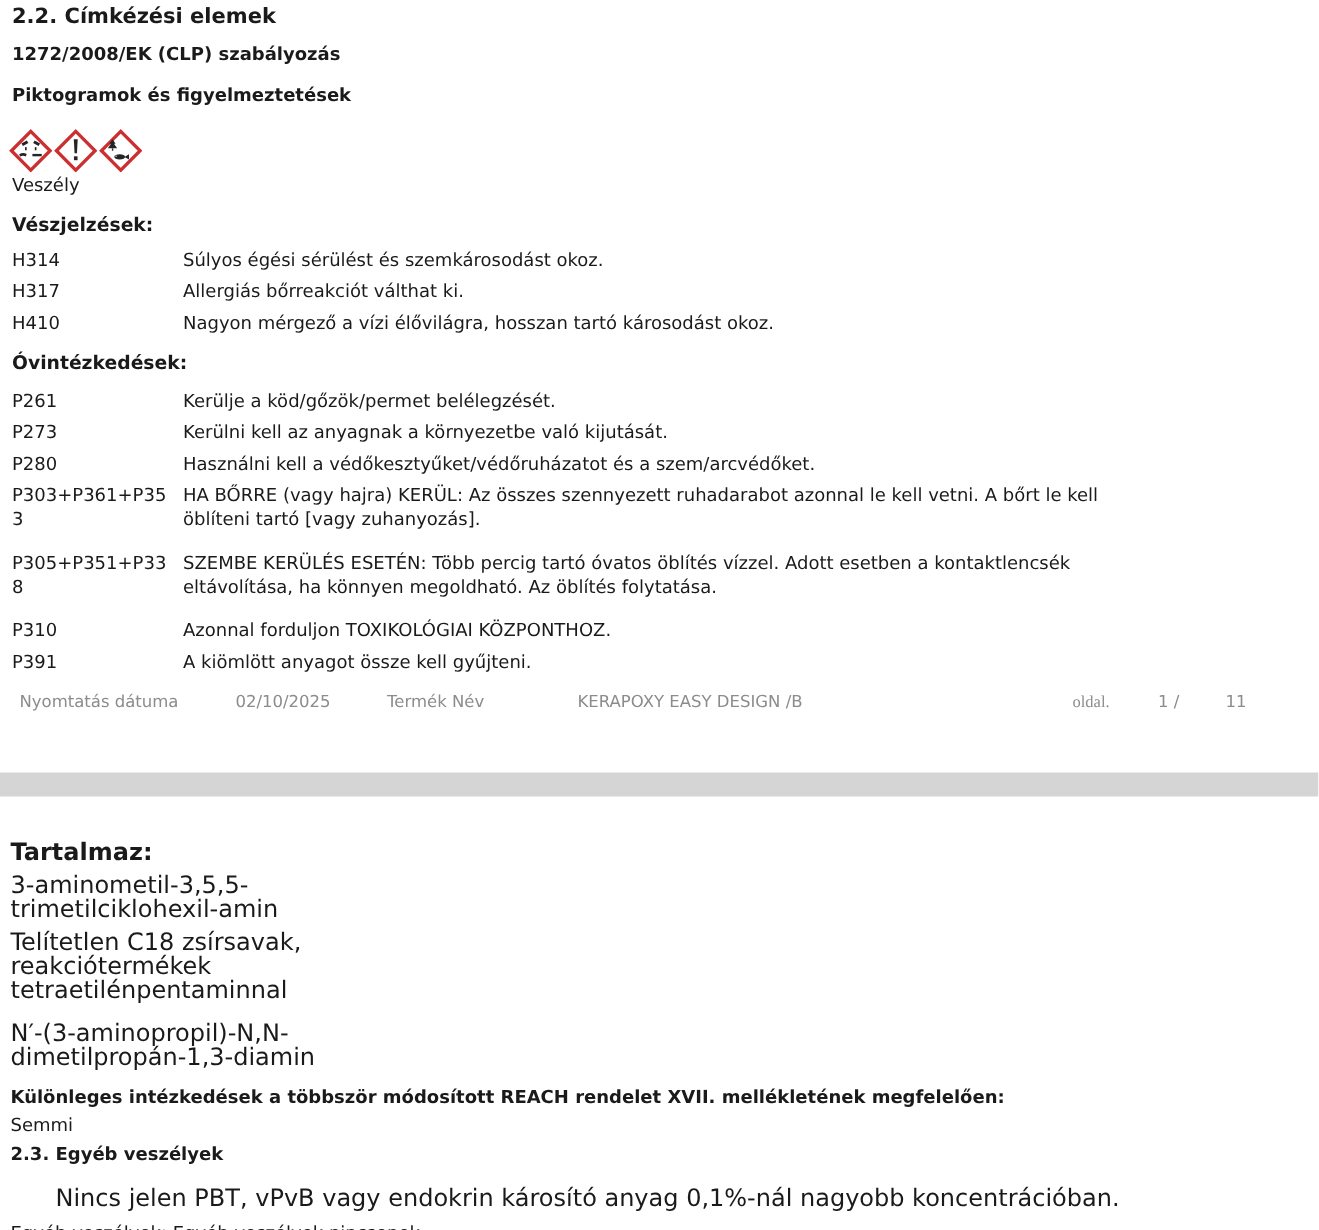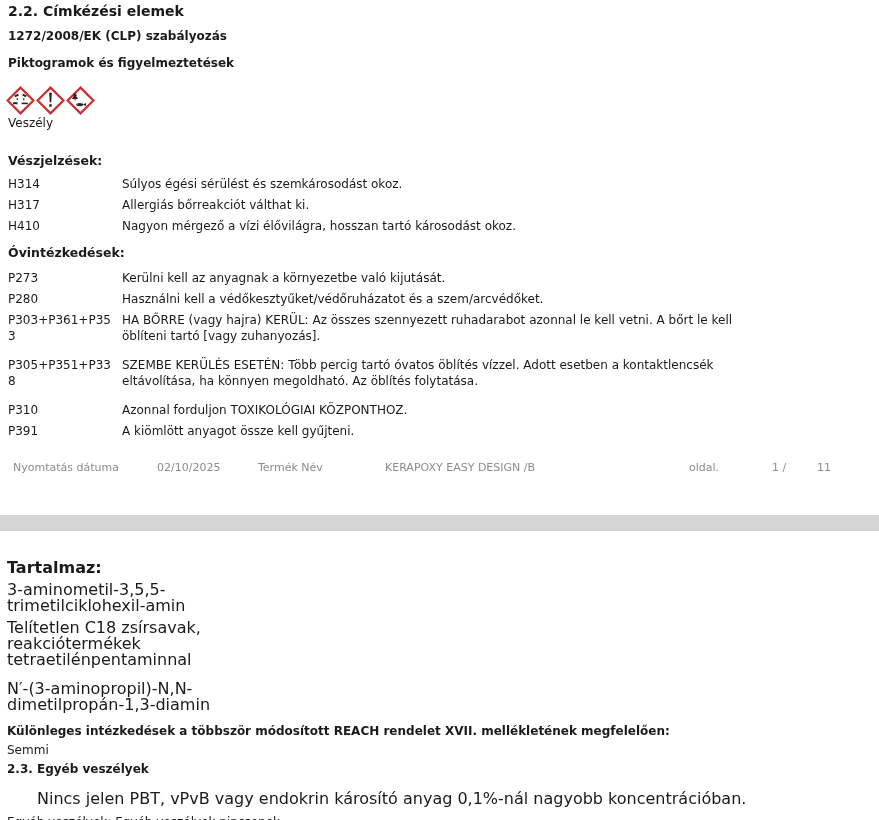--- a/index.html
+++ b/index.html
@@ -7,35 +7,35 @@
     width:879px; height:820px; background:#ffffff; overflow:hidden;
     font-family:"DejaVu Sans","Liberation Sans",sans-serif;
     color:#1a1a1a; position:relative;
   }
   .sec-top { padding:3px 8px 0 8px; }
   .h-main { font-size:14px; font-weight:bold; line-height:17px; margin:0 0 9px 0; }
   .h-sub  { font-size:12px; font-weight:bold; line-height:15px; margin:0 0 12px 0; }
   .h-picto{ font-size:12px; font-weight:bold; line-height:15px; margin:0 0 15px 0; }
   .picto-row { display:flex; gap:1px; height:29px; margin:0 0 1px -2px; }
   .picto-row svg { display:block; }
-  .signal { font-size:12px; line-height:15px; margin:0 0 22px 0; }
+  .signal { font-size:12px; line-height:15px; margin:0 0 11px 0; }
   .section-head { font-size:12.5px; font-weight:bold; line-height:16px; margin:0 0 7px 0; }
   .section-head.ovint { margin-top:11px; margin-bottom:9px; }
   .stm-row { display:flex; font-size:12px; line-height:16px; margin:0 0 5px 0; }
   .stm-row .code { flex:0 0 110px; width:110px; word-break:break-all; padding-right:4px; }
   .stm-row .text { max-width:618px; }
   .stm-row.gap-after { margin-bottom:13px; }
   .footer { position:absolute; left:0; top:461px; width:725px; height:16px;
             font-size:11px; line-height:14px; color:#8c8c8c; }
   .footer span { position:absolute; top:0; white-space:nowrap; }
   .f-print-label { left:13px; }
   .f-print-date  { left:157px; }
   .f-prod-label  { left:258px; }
   .f-prod-name   { left:385px; }
-  .f-page-label  { left:689px; }
+  .f-page-label  { left:715px;font-family:Liberation Serif, serif; }
   .f-page-cur    { left:772px; }
   .f-page-tot    { left:817px; }
   .sep-bar { position:absolute; left:0; top:515px; width:879px; height:16px; background:#d5d5d5; }
   .sec-bottom { position:absolute; left:0; top:560px; width:879px; padding:0 8px 0 7px; box-sizing:border-box; }
   .contains-head { font-size:16px; font-weight:bold; line-height:16px; margin:0 0 6px 0; }
   .substance { font-size:16px; line-height:16px; max-width:272px; margin:0 0 6px 0; }
   .substance.s3 { margin-top:13px; }
   .reach-head { font-size:12px; font-weight:bold; line-height:16px; margin:10px 0 3px 0; }
   .reach-val { font-size:12px; line-height:16px; margin:0 0 3px 0; }
   .h-23 { font-size:12px; font-weight:bold; line-height:16px; margin:0 0 14px 0; }
@@ -87,20 +87,24 @@
     <div class="text">Allergiás bőrreakciót válthat ki.</div>
   </div>
   <div class="stm-row">
     <div class="code">H410</div>
     <div class="text">Nagyon mérgező a vízi élővilágra, hosszan tartó károsodást okoz.</div>
   </div>
 
   <div class="section-head ovint">Óvintézkedések:</div>
 
   <div class="stm-row">
+    <div class="code">P261</div>
+    <div class="text">Kerülje a köd/gőzök/permet belélegzését.</div>
+  </div>
+  <div class="stm-row">
     <div class="code">P273</div>
     <div class="text">Kerülni kell az anyagnak a környezetbe való kijutását.</div>
   </div>
   <div class="stm-row">
     <div class="code">P280</div>
     <div class="text">Használni kell a védőkesztyűket/védőruházatot és a szem/arcvédőket.</div>
   </div>
   <div class="stm-row gap-after">
     <div class="code">P303+P361+P353</div>
     <div class="text">HA BŐRRE (vagy hajra) KERÜL: Az összes szennyezett ruhadarabot azonnal le kell vetni. A bőrt le kell öblíteni tartó [vagy zuhanyozás].</div>

